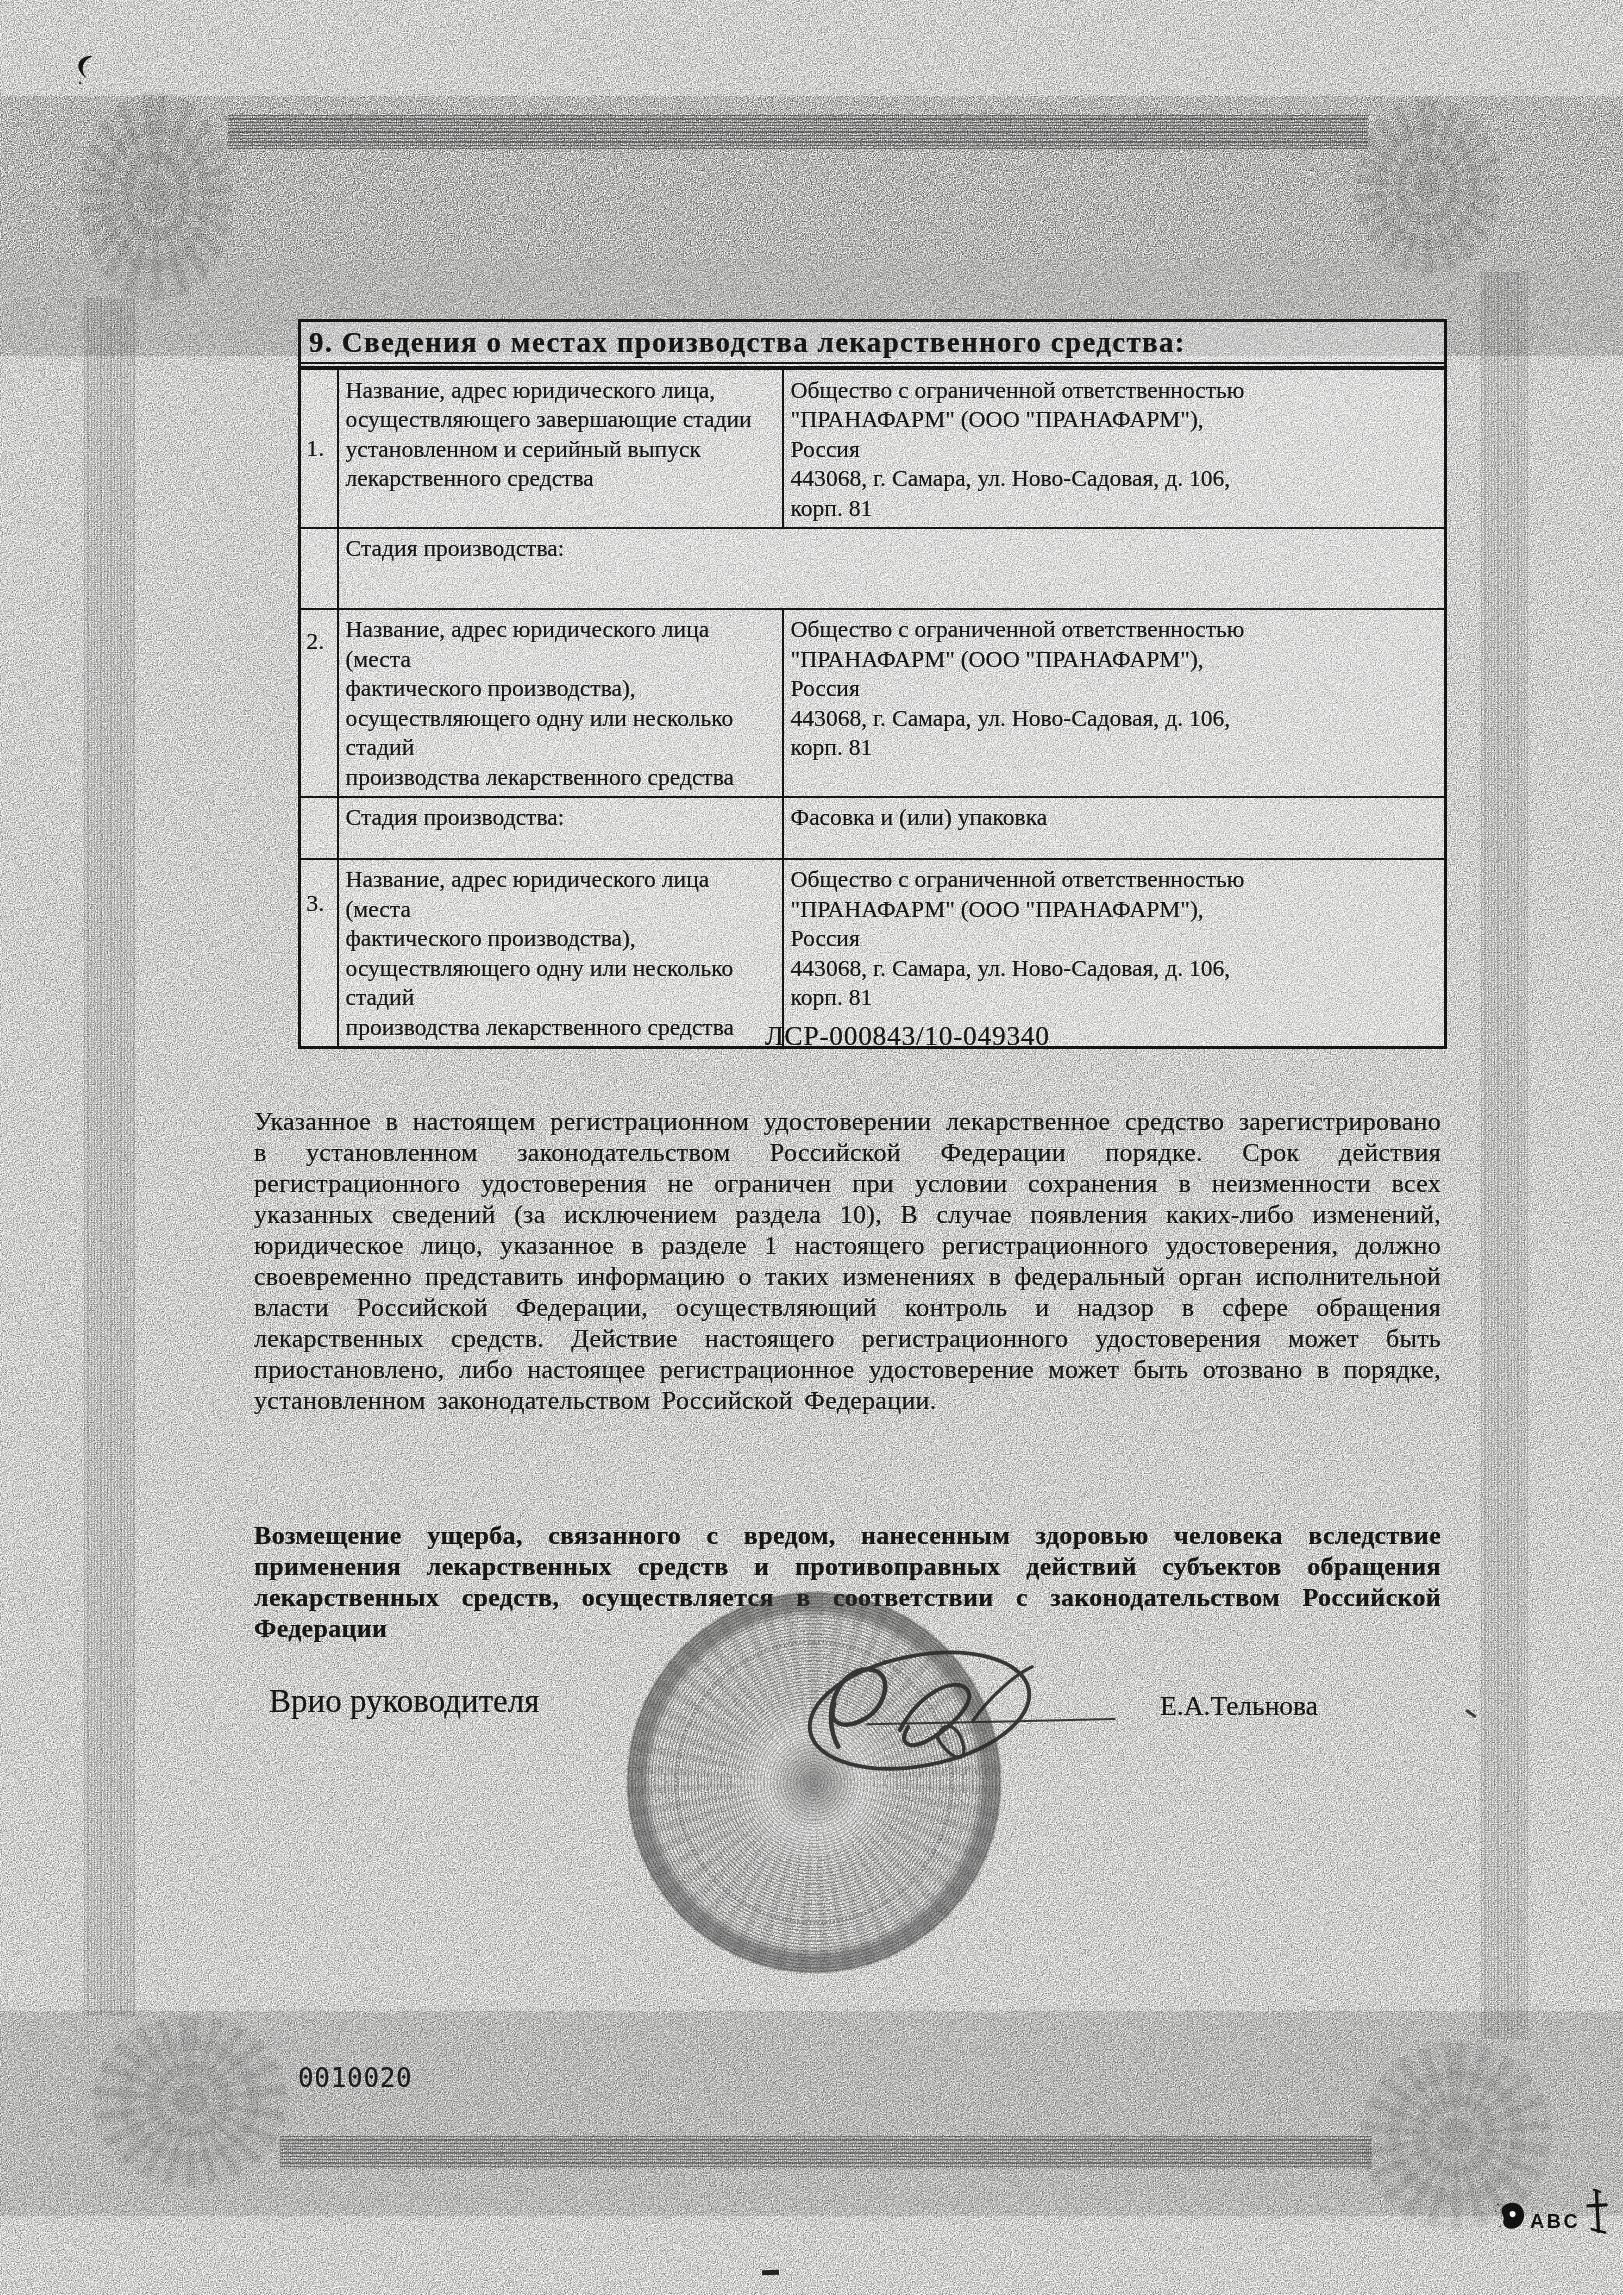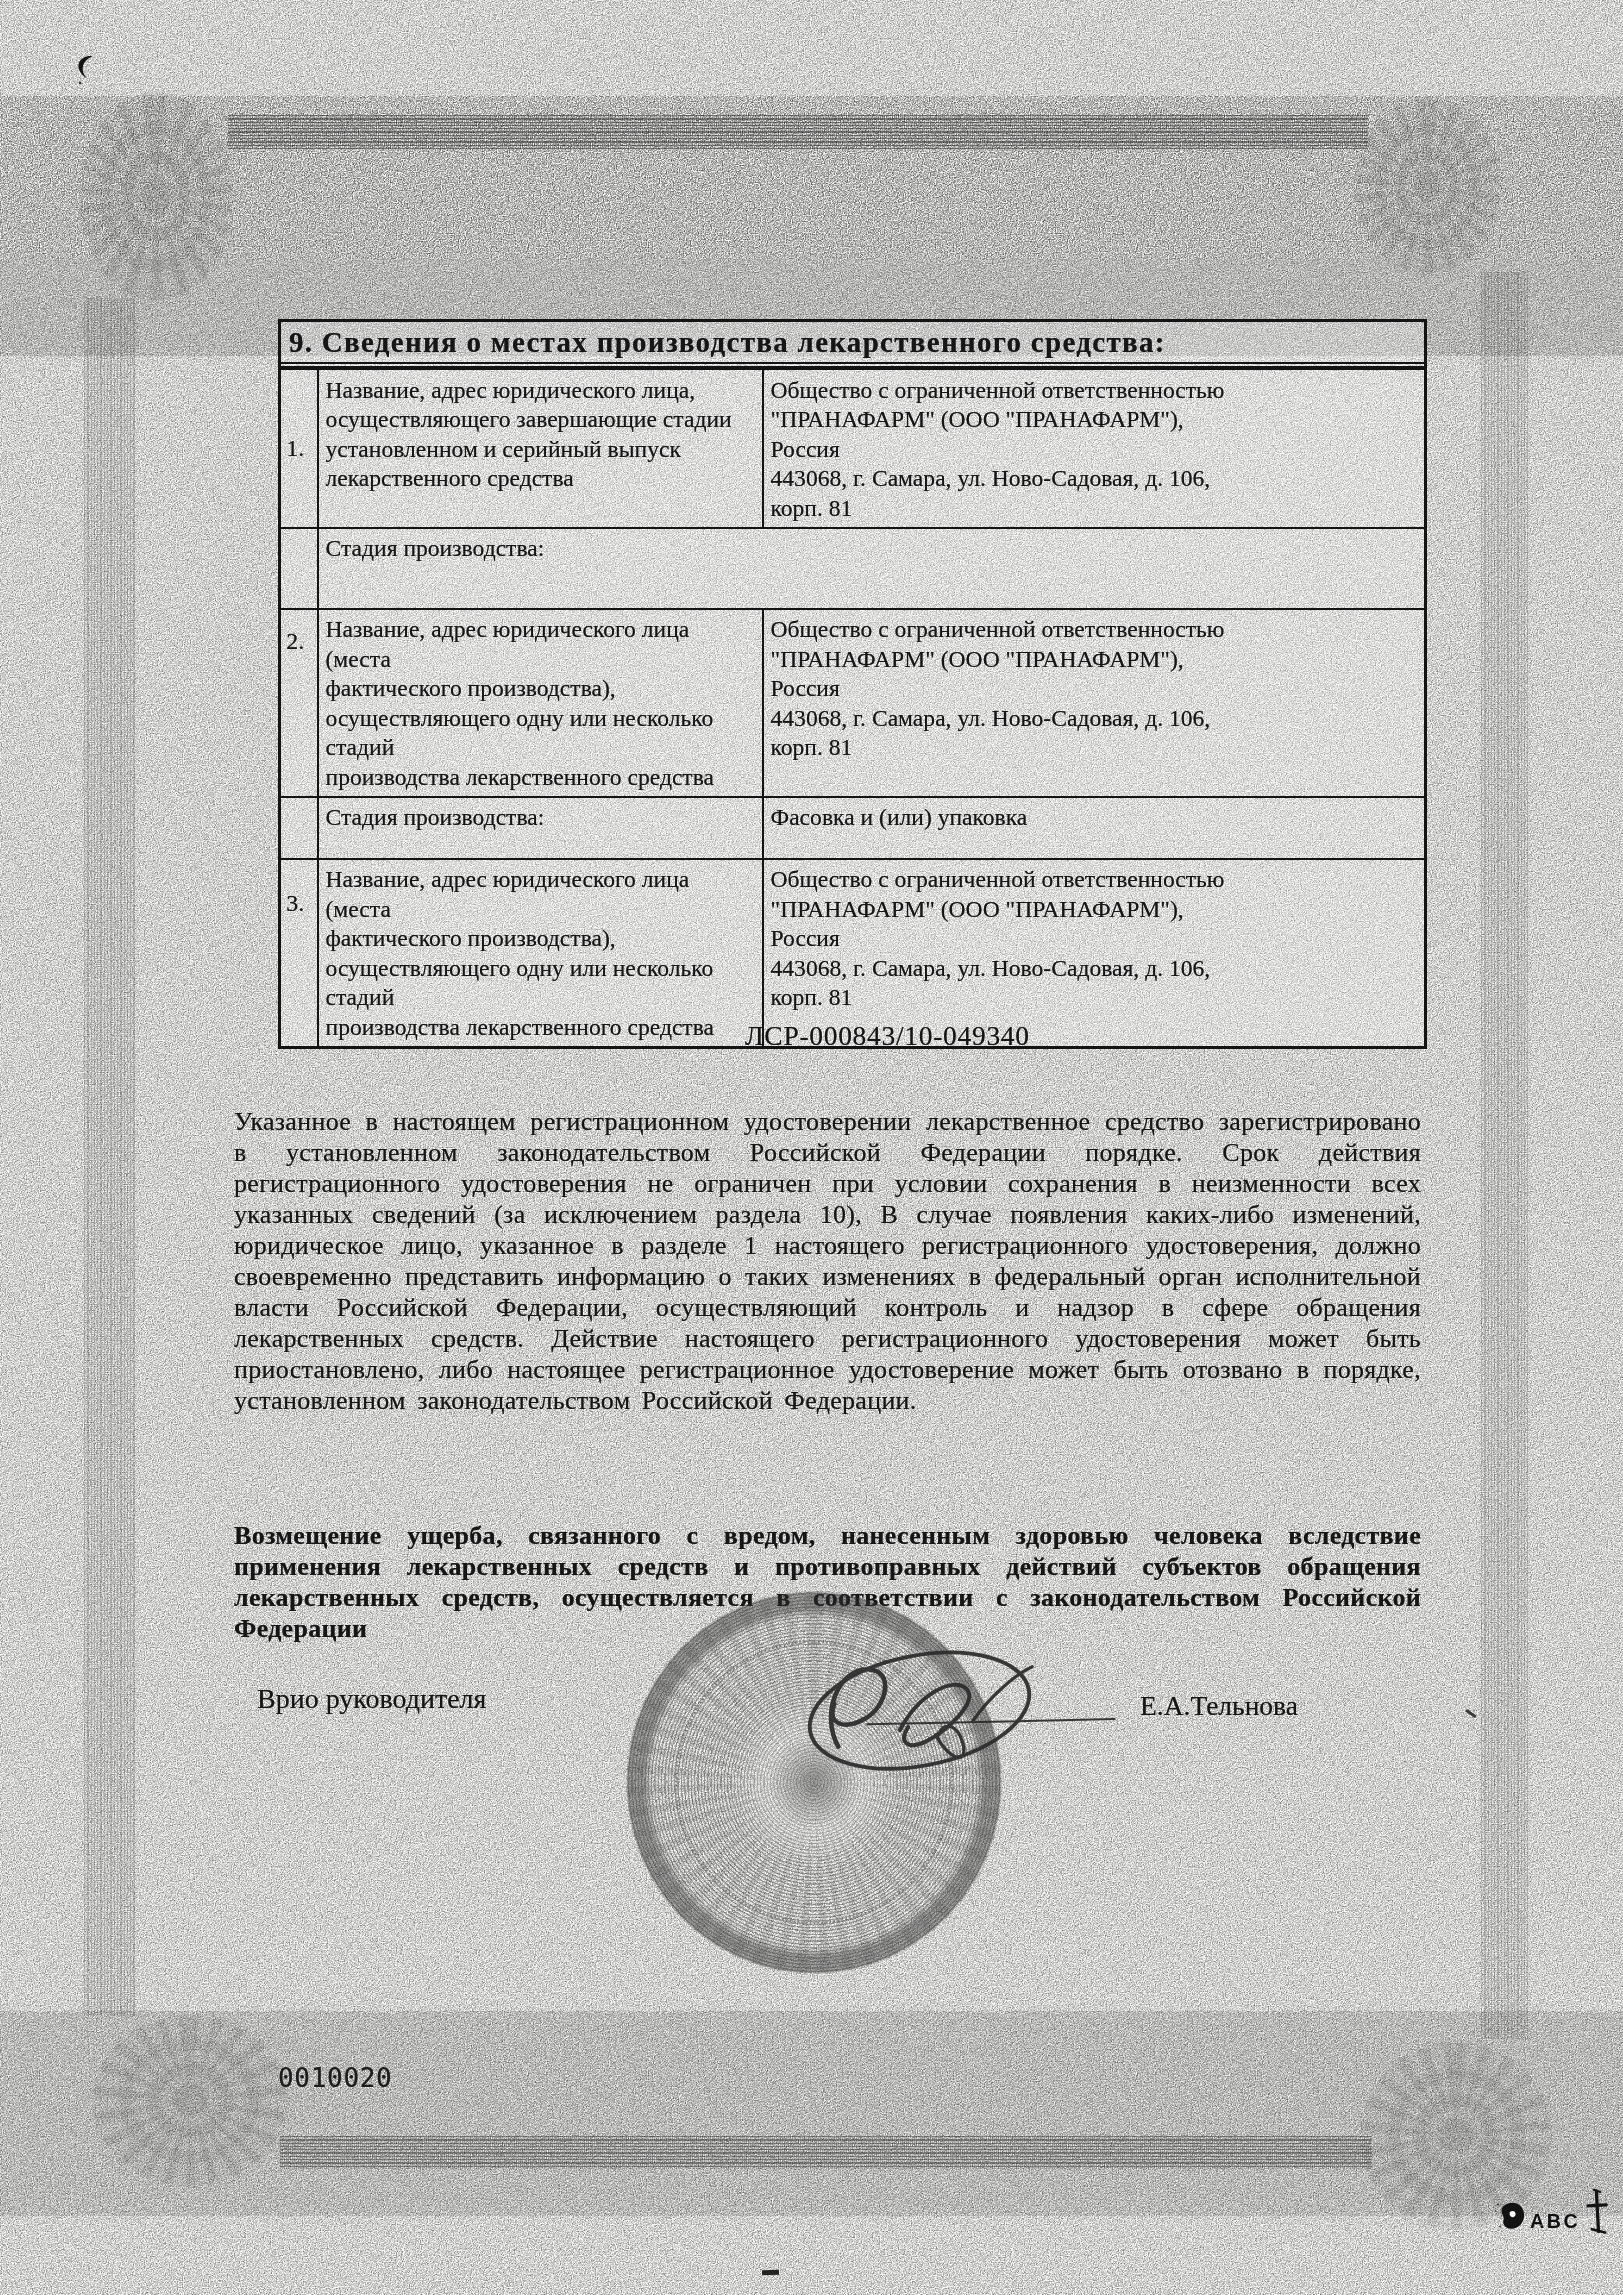--- a/index.html
+++ b/index.html
@@ -26,21 +26,21 @@
       radial-gradient(closest-side,rgba(0,0,0,.15) 0 18%,transparent 19% 30%,rgba(0,0,0,.12) 31% 44%,transparent 45% 58%,rgba(0,0,0,.10) 59% 72%,transparent 73%),
       repeating-conic-gradient(rgba(0,0,0,.14) 0 7deg,transparent 7deg 16deg),
       repeating-radial-gradient(closest-side,rgba(0,0,0,.17) 0 1.3px,transparent 1.3px 3.9px);
     filter:blur(0.8px);opacity:.55;}
   .rosette-tl{left:79px;top:92px;width:154px;height:209px;}
   .rosette-tr{left:1354px;top:98px;width:147px;height:177px;}
   .rosette-bl{left:92px;top:2015px;width:196px;height:171px;}
   .rosette-br{left:1361px;top:2042px;width:190px;height:187px;}
   .crescent{position:absolute;left:73px;top:54px;width:26px;height:31px;}
   
-  .ink{text-shadow:0 0 0.5px rgba(20,20,20,.6);}
+  .ink{text-shadow:0 0 0.5px rgba(20,20,20,.6);margin-left:20px;}
   
   .s9{position:absolute;left:278px;top:319px;width:1149px;border:3.3px solid #141414;box-sizing:border-box;background:rgba(255,255,255,.25);}
   .s9-title{font-size:29px;font-weight:700;letter-spacing:1.3px;line-height:34px;padding:2.6px 6.5px 3.9px 7.9px;border-bottom:6.5px double #141414;white-space:nowrap;}
   .trow{display:grid;grid-template-columns:36px 445px 1fr;border-top:2px solid #141414;}
   .trow:first-of-type{border-top:none;}
   .cnum{font-size:24px;padding:3.9px 1.3px 0 5.2px;display:flex;align-items:flex-start;}
   .r0 .cnum{align-items:center;padding-top:0;}
   .r2 .cnum{padding-top:18.3px;}
   .r4 .cnum{padding-top:30px;}
   .clabel,.cvalue{font-size:23.6px;line-height:29.5px;padding:5.2px 7.9px 3.9px 6.5px;white-space:pre-line;}
@@ -49,21 +49,21 @@
   .rowB{min-height:81px;box-sizing:border-box;}
   .rowD{min-height:62px;box-sizing:border-box;}
   
   .s10-title{position:absolute;left:252px;top:1015px;width:406px;font-size:27.5px;font-weight:700;line-height:43px;white-space:pre-line;}
   .s10-number{position:absolute;left:745px;top:1020px;font-size:27.5px;letter-spacing:0.7px;}
   
   .para{position:absolute;left:234px;width:1187px;font-size:26px;line-height:31px;text-align:justify;letter-spacing:0.3px;word-spacing:4.6px;}
   .para-main{top:1106px;}
   .para-liability{top:1520px;font-weight:700;line-height:31px;}
   
-  .sign-role{position:absolute;left:257px;top:1683px;font-size:28px;}
+  .sign-role{position:absolute;left:249px;top:1683px;font-size:33px;}
   .sign-name{position:absolute;left:1140px;top:1690px;font-size:27.5px;}
   .stamp{position:absolute;left:626px;top:1591px;width:376px;height:383px;border-radius:50%;pointer-events:none;
     background:
       radial-gradient(closest-side,rgba(255,255,255,.28) 0 28%,transparent 46%),
       radial-gradient(closest-side,transparent 0 86%,rgba(45,45,45,.5) 91% 99%,transparent 100%),
       repeating-radial-gradient(closest-side,rgba(40,40,40,.40) 0 1.3px,rgba(0,0,0,0) 1.3px 3.3px),
       repeating-conic-gradient(rgba(60,60,60,.15) 0 3deg,transparent 3deg 7deg);
     filter:blur(0.5px);opacity:.8;}
   .stamp::before{content:"";position:absolute;inset:13%;border:2px dotted rgba(50,50,50,.55);border-radius:50%;}
   .stamp::after{content:"";position:absolute;inset:38%;border-radius:50%;background:radial-gradient(rgba(40,40,40,.5),transparent 72%);}

